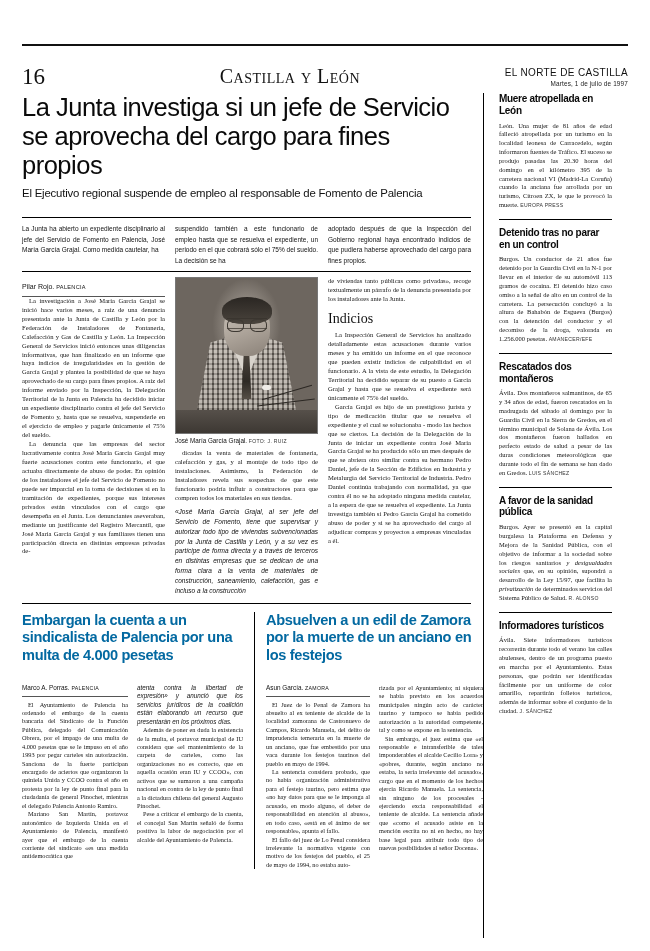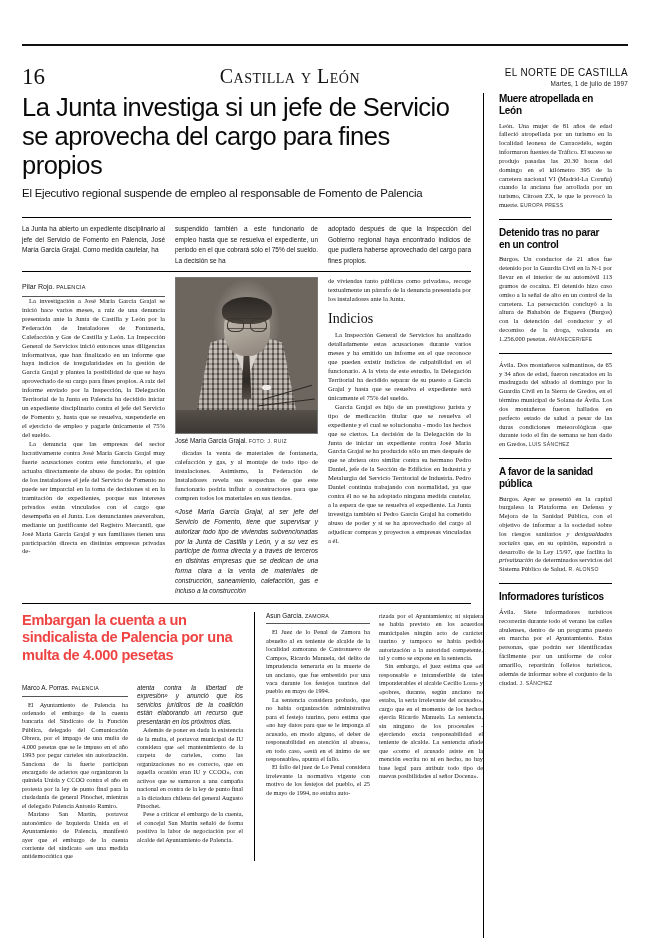--- a/index.html
+++ b/index.html
@@ -277,21 +277,21 @@
     gap: 11px;
     margin-top: 8px;
   }
   .bart { width: 222px; }
   .bart.right { border-left: 0.8px solid #000; padding-left: 11px; width: 229px; }
   .bart-headline {
     font-family: "Liberation Sans", sans-serif;
     font-size: 14.6px;
     line-height: 1.19;
     letter-spacing: -0.35px;
-    color: #ef4444;
+    color: #0369a1;
     margin-bottom: 20px;
   }
   .bart-cols { display: flex; gap: 9px; }
   .bart-cols .bc {
     width: 106px;
     font-family: "Liberation Serif", serif;
     font-size: 6.3px;
     line-height: 1.34;
     text-align: justify;
     color: #141414;
@@ -422,20 +422,21 @@
             </div>
             <div class="bc">
               <p class="noind ital">atenta contra la libertad de expresión» y anunció que los servicios jurídicos de la coalición están elaborando un recurso que presentarán en los próximos días.</p>
               <p>Además de poner en duda la existencia de la multa, el portavoz municipal de IU considera que «el mantenimiento de la carpeta de carteles, como las organizaciones no es correcto, que en aquella ocasión eran IU y CCOO», con activos que se sumaron a una campaña nacional en contra de la ley de punto final a la dictadura chilena del general Augusto Pinochet.</p>
               <p>Pese a criticar el embargo de la cuenta, el concejal San Martín señaló de forma positiva la labor de negociación por el alcalde del Ayuntamiento de Palencia.</p>
             </div>
           </div>
         </div>
 
         <div class="bart right">
+          <h3 class="bart-headline">Absuelven a un edil de Zamora por la muerte de un anciano en los festejos</h3>
           <div class="bart-cols">
             <div class="bc">
               <div class="bart-byline">
                 <span>Asun García.</span>
                 <span class="place">ZAMORA</span>
               </div>
               <p>El Juez de lo Penal de Zamora ha absuelto al ex teniente de alcalde de la localidad zamorana de Castronuevo de Campos, Ricardo Manuela, del delito de imprudencia temeraria en la muerte de un anciano, que fue embestido por una vaca durante los festejos taurinos del pueblo en mayo de 1994.</p>
               <p>La sentencia considera probado, que no había organización administrativa para el festejo taurino, pero estima que «no hay datos para que se le imponga al acusado, en modo alguno, el deber de responsabilidad en atención al abuso», en todo caso, «está en el ánimo de ser responsable», apunta el fallo.</p>
               <p>El fallo del juez de Lo Penal considera irrelevante la normativa vigente con motivo de los festejos del pueblo, el 25 de mayo de 1994, no estaba auto-</p>
             </div>
@@ -464,20 +465,21 @@
         <h3 class="side-head">Detenido tras no parar en un control</h3>
         <div class="side-body">
           <span>Burgos. Un conductor de 21 años fue detenido por la Guardia Civil en la N-1 por llevar en el interior de su automóvil 113 gramos de cocaína. El detenido hizo caso omiso a la señal de alto en un control de la carretera. La persecución concluyó a la altura de Bahabón de Esgueva (Burgos) con la detención del conductor y el decomiso de la droga, valorada en 1.256.000 pesetas.</span>
           <span class="side-src">AMANECER/EFE</span>
         </div>
       </div>
 
       <div class="side-rule"></div>
 
       <div class="side-item">
+        <h3 class="side-head">Rescatados dos montañeros</h3>
         <div class="side-body">
           <span>Ávila. Dos montañeros salmantinos, de 65 y 34 años de edad, fueron rescatados en la madrugada del sábado al domingo por la Guardia Civil en la Sierra de Gredos, en el término municipal de Solana de Ávila. Los dos montañeros fueron hallados en perfecto estado de salud a pesar de las duras condiciones meteorológicas que durante todo el fin de semana se han dado en Gredos.</span>
           <span class="side-src">LUIS SÁNCHEZ</span>
         </div>
       </div>
 
       <div class="side-rule"></div>
 
       <div class="side-item">
         <h3 class="side-head">A favor de la sanidad pública</h3>

